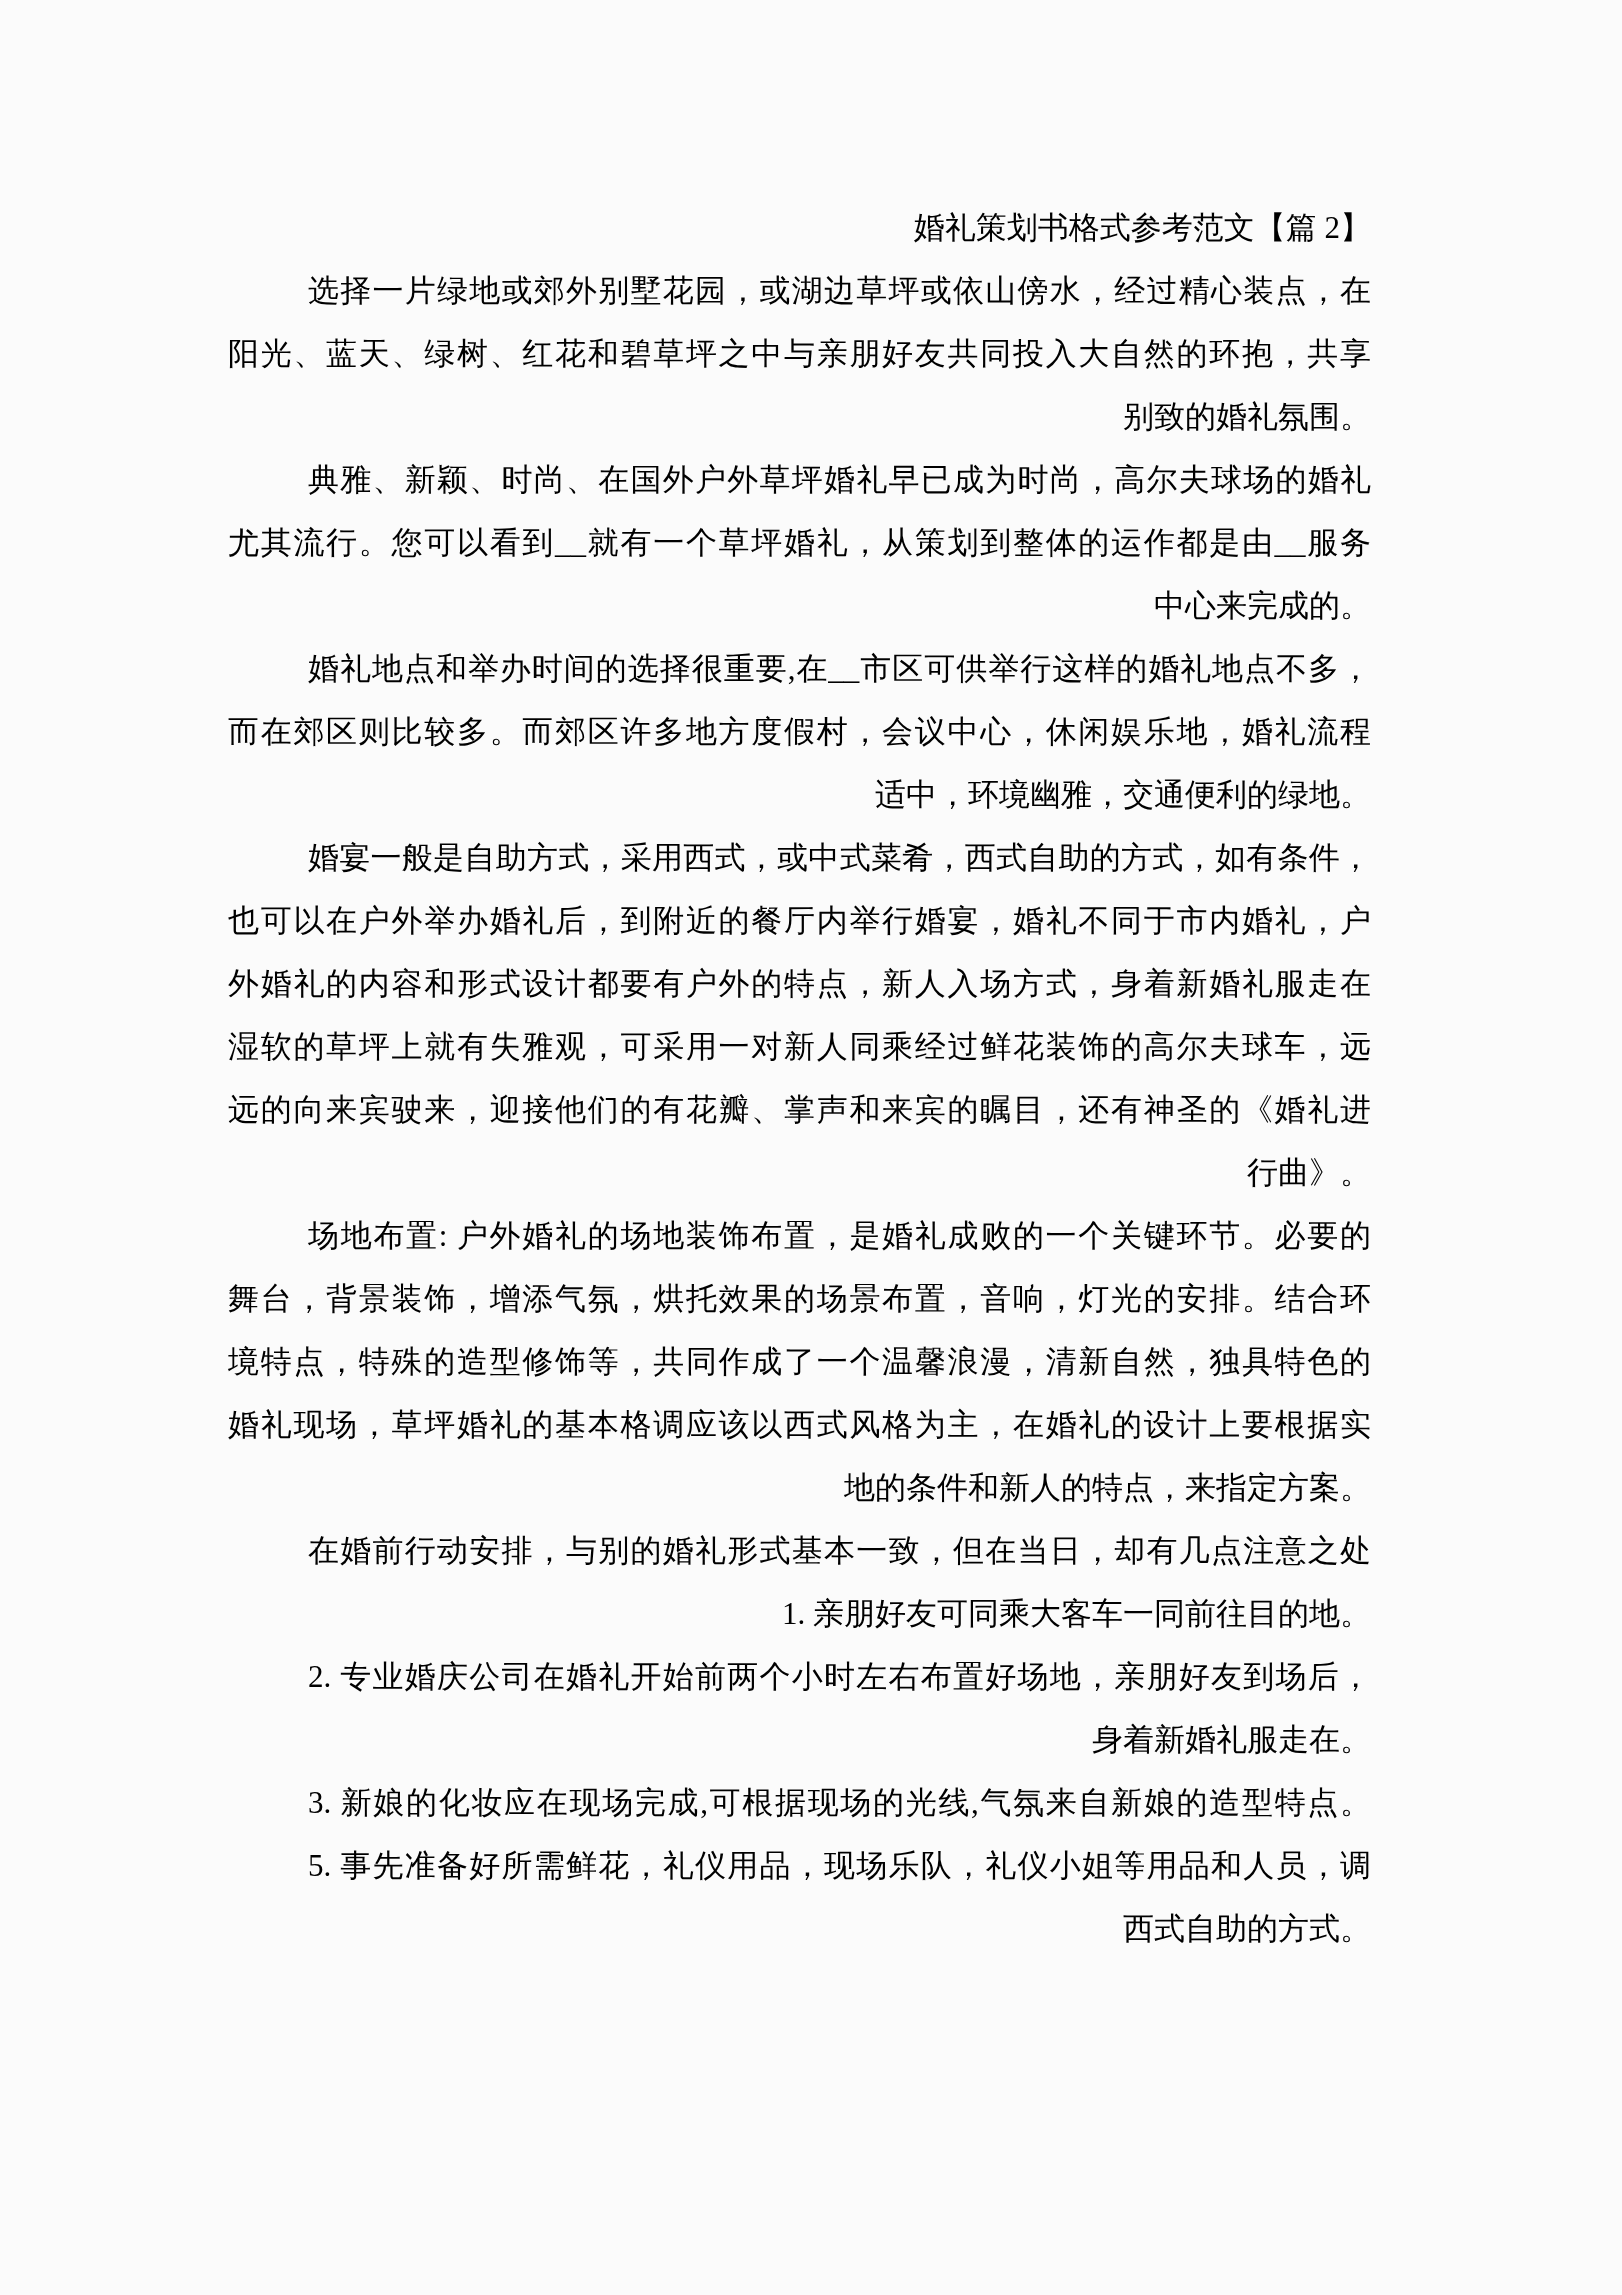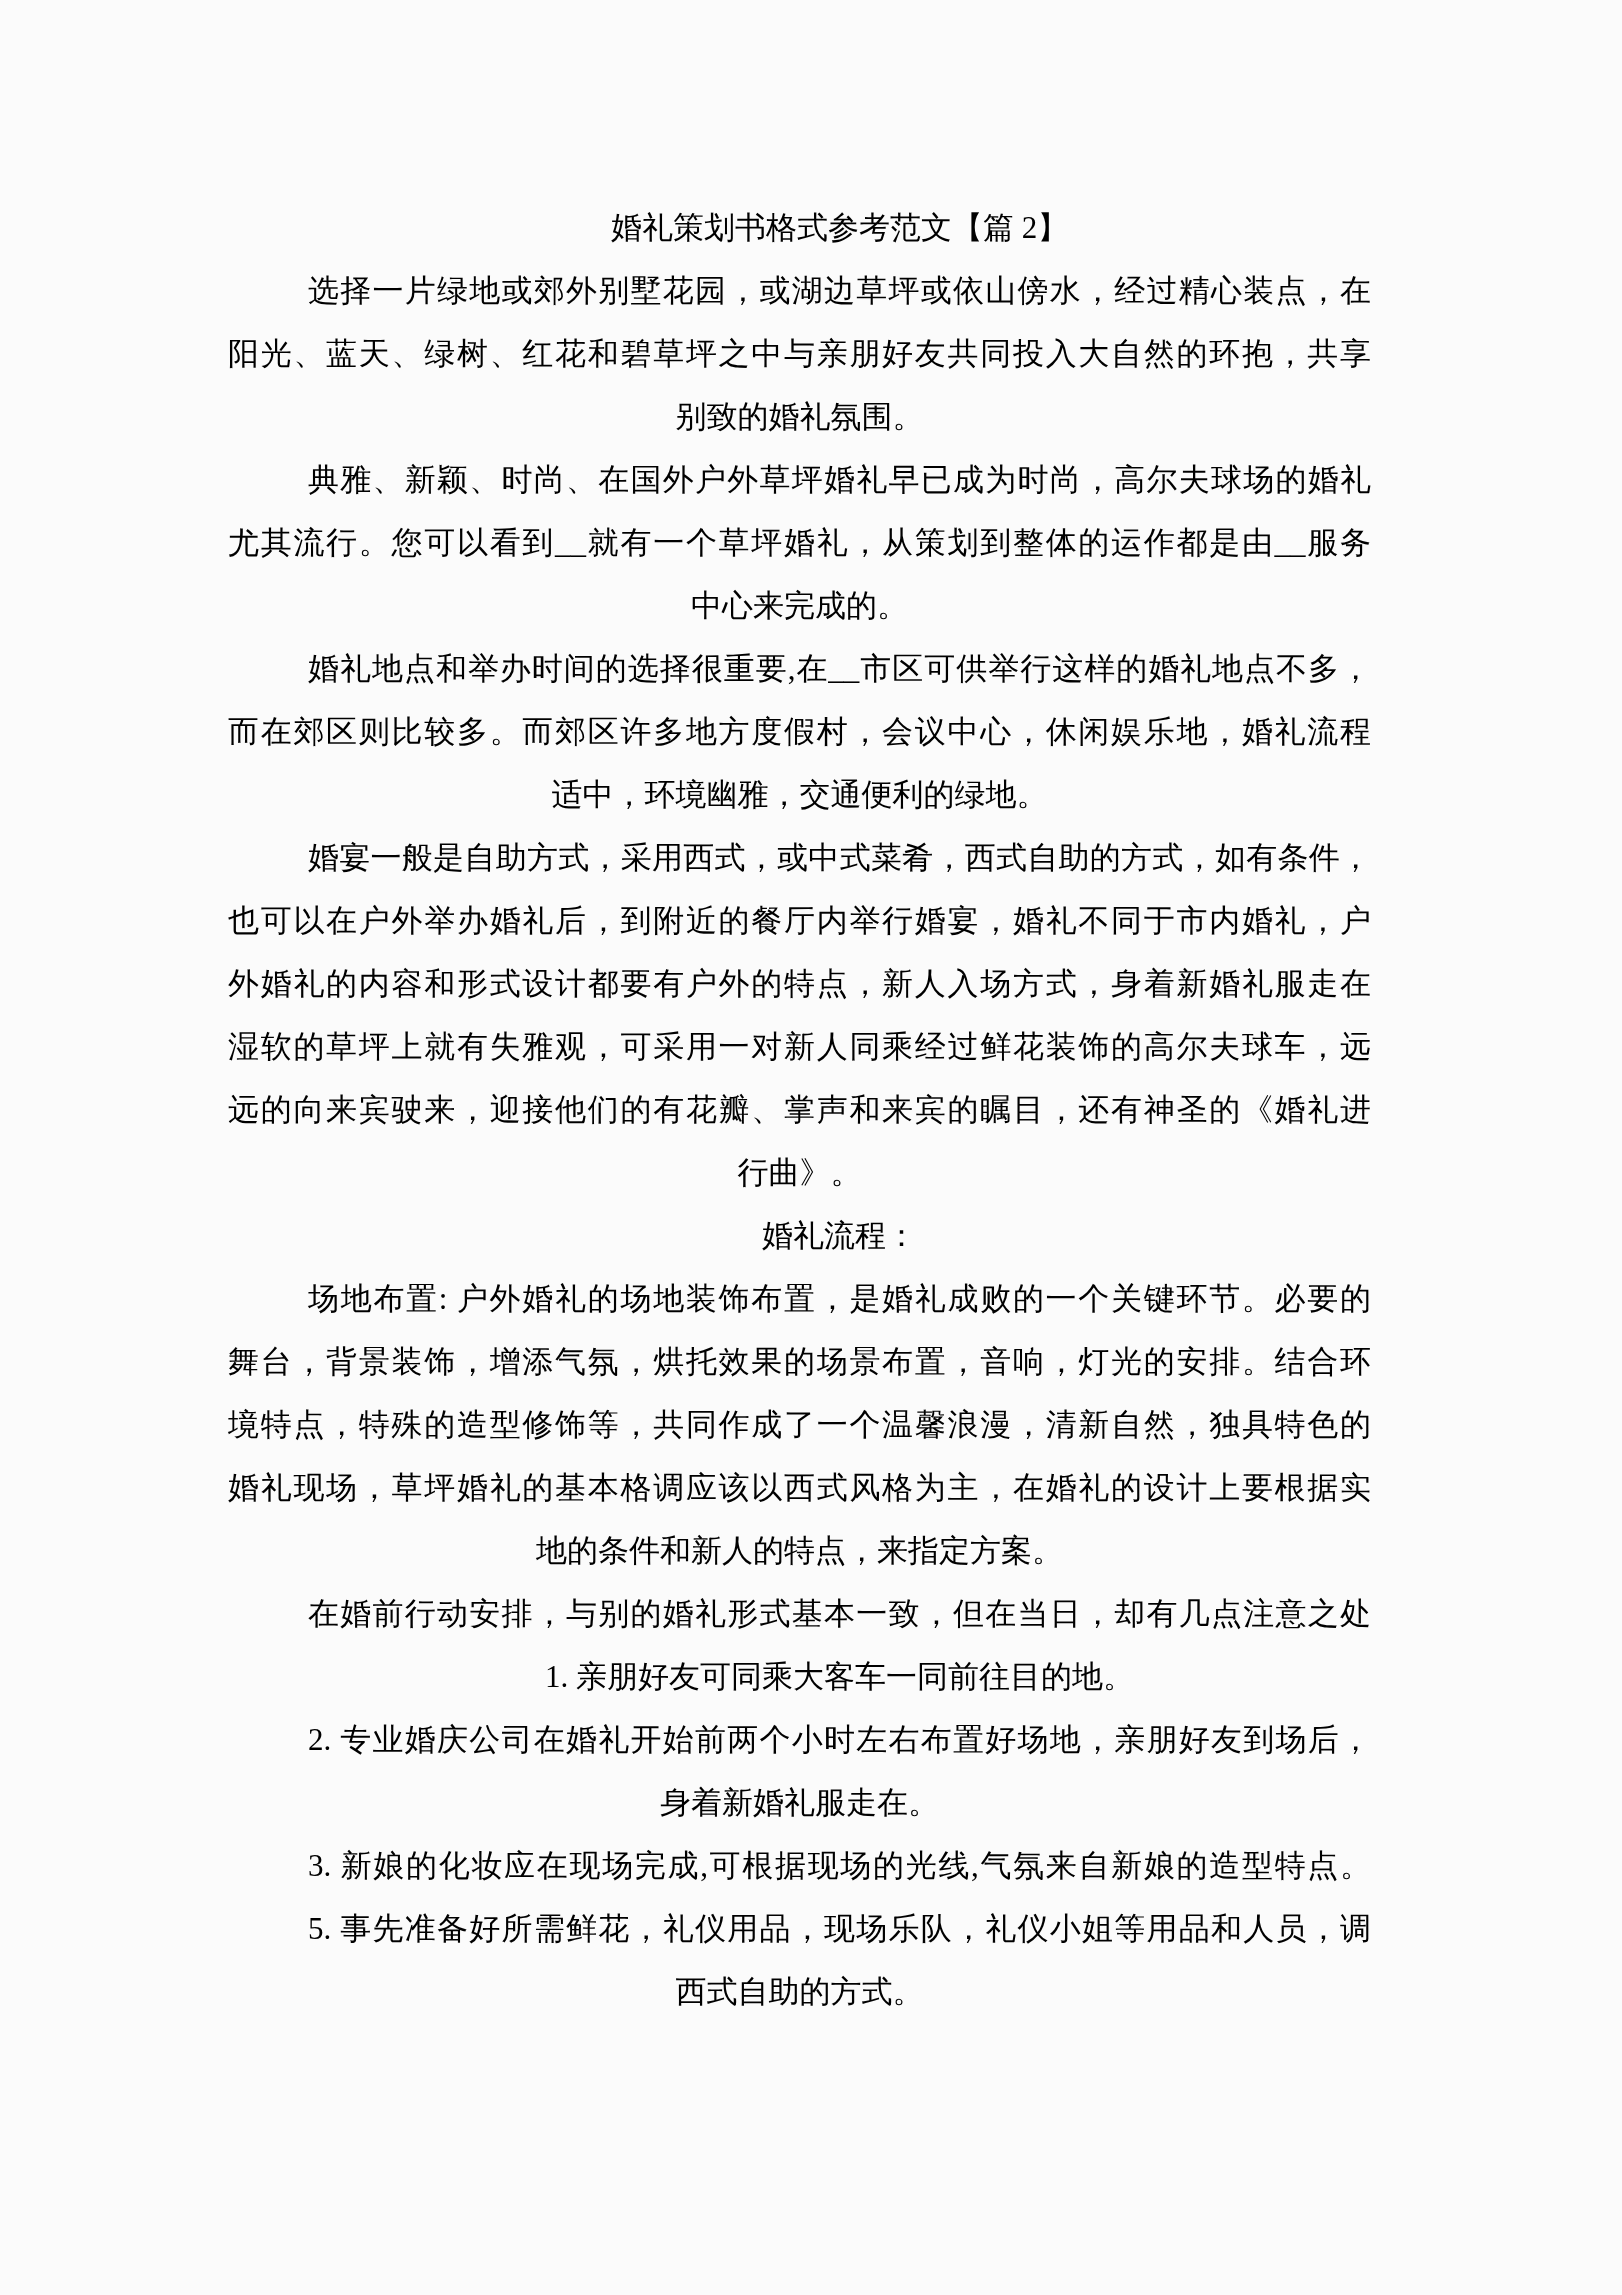--- a/index.html
+++ b/index.html
@@ -20,21 +20,21 @@
     position: absolute;
     left: 228px;
     top: 196px;
     width: 1143px;
     font-size: 31px;
     line-height: 63px;
     letter-spacing: 0;
   }
   .line {
     height: 63px;
-    text-align: center;
+    text-align: right;
   }
   .line.fill {
     text-align: justify;
     text-align-last: justify;
     text-justify: inter-character;
   }
   .line.indent {
     padding-left: 80px;
   }
   .line.fill.indent {
@@ -56,21 +56,20 @@
       <div class="line">中心来完成的。</div>
       <div class="line fill indent">婚礼地点和举办时间的选择很重要,在__市区可供举行这样的婚礼地点不多，</div>
       <div class="line fill">而在郊区则比较多。而郊区许多地方度假村，会议中心，休闲娱乐地，婚礼流程</div>
       <div class="line">适中，环境幽雅，交通便利的绿地。</div>
       <div class="line fill indent">婚宴一般是自助方式，采用西式，或中式菜肴，西式自助的方式，如有条件，</div>
       <div class="line fill">也可以在户外举办婚礼后，到附近的餐厅内举行婚宴，婚礼不同于市内婚礼，户</div>
       <div class="line fill">外婚礼的内容和形式设计都要有户外的特点，新人入场方式，身着新婚礼服走在</div>
       <div class="line fill">湿软的草坪上就有失雅观，可采用一对新人同乘经过鲜花装饰的高尔夫球车，远</div>
       <div class="line fill">远的向来宾驶来，迎接他们的有花瓣、掌声和来宾的瞩目，还有神圣的《婚礼进</div>
       <div class="line">行曲》。</div>
-      <div class="line indent">婚礼流程：</div>
       <div class="line fill indent">场地布置: 户外婚礼的场地装饰布置，是婚礼成败的一个关键环节。必要的</div>
       <div class="line fill">舞台，背景装饰，增添气氛，烘托效果的场景布置，音响，灯光的安排。结合环</div>
       <div class="line fill">境特点，特殊的造型修饰等，共同作成了一个温馨浪漫，清新自然，独具特色的</div>
       <div class="line fill">婚礼现场，草坪婚礼的基本格调应该以西式风格为主，在婚礼的设计上要根据实</div>
       <div class="line">地的条件和新人的特点，来指定方案。</div>
       <div class="line fill indent">在婚前行动安排，与别的婚礼形式基本一致，但在当日，却有几点注意之处</div>
       <div class="line indent">1. 亲朋好友可同乘大客车一同前往目的地。</div>
       <div class="line fill indent">2. 专业婚庆公司在婚礼开始前两个小时左右布置好场地，亲朋好友到场后，</div>
       <div class="line">身着新婚礼服走在。</div>
       <div class="line fill indent">3. 新娘的化妆应在现场完成,可根据现场的光线,气氛来自新娘的造型特点。</div>

